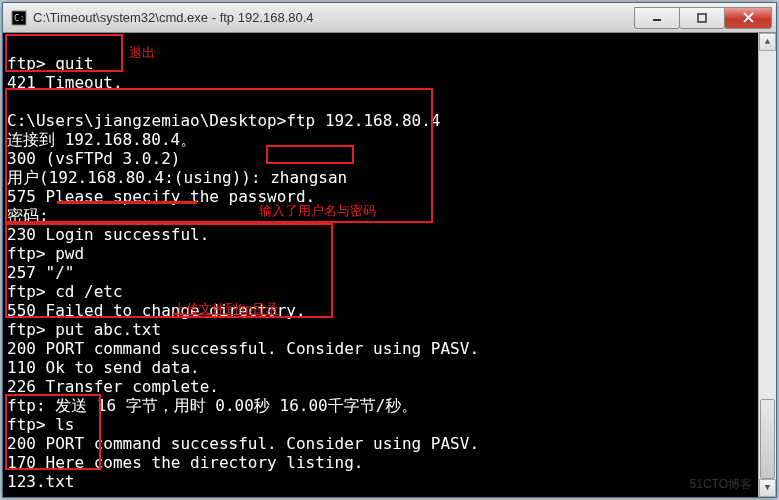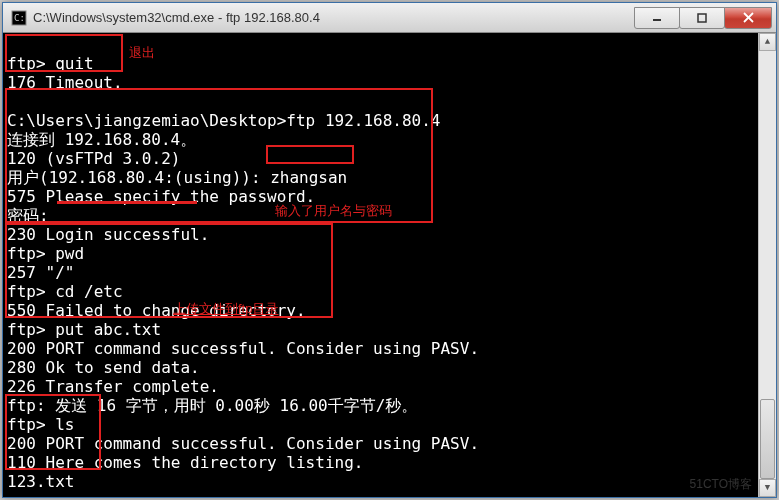--- a/index.html
+++ b/index.html
@@ -126,21 +126,21 @@
 <body>
 
 <div class="window">
   <div class="titlebar">
     <span class="icon">
       <svg viewBox="0 0 16 16">
           <rect x="1" y="1" width="14" height="14" fill="#000" stroke="#888"></rect>
           <text x="3" y="11" font-size="9" fill="#ccc" font-family="monospace">C:</text>
         </svg>
     </span>
-    <span class="title">C:\Windows\system32\cmd.exe - ftp  192.168.80.4</span>
+    <span class="title">C:\Timeout\system32\cmd.exe - ftp  192.168.80.4</span>
     <div class="winbtns">
       <div class="winbtn min">
           <svg width="10" height="10">
             <line x1="1" y1="7" x2="9" y2="7" stroke="#333" stroke-width="2"></line>
           </svg>
         </div>
       <div class="winbtn max">
           <svg width="10" height="10">
             <rect x="1" y="1" width="8" height="8" fill="none" stroke="#333" stroke-width="1.5"></rect>
           </svg>
@@ -149,51 +149,51 @@
           <svg width="11" height="11">
             <line x1="1" y1="1" x2="10" y2="10" stroke="#fff" stroke-width="1.8"></line>
             <line x1="10" y1="1" x2="1" y2="10" stroke="#fff" stroke-width="1.8"></line>
           </svg>
         </div>
     </div>
   </div>
 
   <div class="terminal">
 <span>ftp&gt; quit</span>
-<span>176 Timeout.</span>
+<span>421 Timeout.</span>
 <span></span>
 <span>C:\Users\jiangzemiao\Desktop&gt;ftp 192.168.80.4</span>
 <span>连接到 192.168.80.4。</span>
-<span>120 (vsFTPd 3.0.2)</span>
+<span>300 (vsFTPd 3.0.2)</span>
 <span>用户(192.168.80.4:(using)): zhangsan</span>
 <span>575 Please specify the password.</span>
 <span>密码:</span>
 <span>230 Login successful.</span>
 <span>ftp&gt; pwd</span>
 <span>257 "/"</span>
 <span>ftp&gt; cd /etc</span>
 <span>550 Failed to change directory.</span>
 <span>ftp&gt; put abc.txt</span>
 <span>200 PORT command successful. Consider using PASV.</span>
-<span>280 Ok to send data.</span>
+<span>110 Ok to send data.</span>
 <span>226 Transfer complete.</span>
 <span>ftp: 发送 16 字节，用时 0.00秒 16.00千字节/秒。</span>
 <span>ftp&gt; ls</span>
 <span>200 PORT command successful. Consider using PASV.</span>
-<span>110 Here comes the directory listing.</span>
+<span>170 Here comes the directory listing.</span>
 <span>123.txt</span>
 
     
     <div class="box" style="left:2px; top:1px; width:118px; height:38px;"></div>
     <span class="annot" style="left:126px; top:10px;">退出</span>
 
     <div class="box" style="left:2px; top:55px; width:428px; height:135px;"></div>
     <div class="box" style="left:263px; top:112px; width:88px; height:19px;"></div>
     <div class="redline" style="left:54px; top:168px; width:140px;"></div>
-    <span class="annot" style="left:272px; top:168px;">输入了用户名与密码</span>
+    <span class="annot" style="left:256px; top:168px;">输入了用户名与密码</span>
 
     <div class="box" style="left:2px; top:190px; width:328px; height:95px;"></div>
     <span class="annot" style="left:170px; top:266px; text-decoration:underline;">上传文件到ftp目录</span>
 
     <div class="box" style="left:2px; top:361px; width:96px; height:76px;"></div>
   </div>
 
   <div class="scrollbar">
     <div class="sb-arrow up">▲</div>
     <div class="sb-track">

